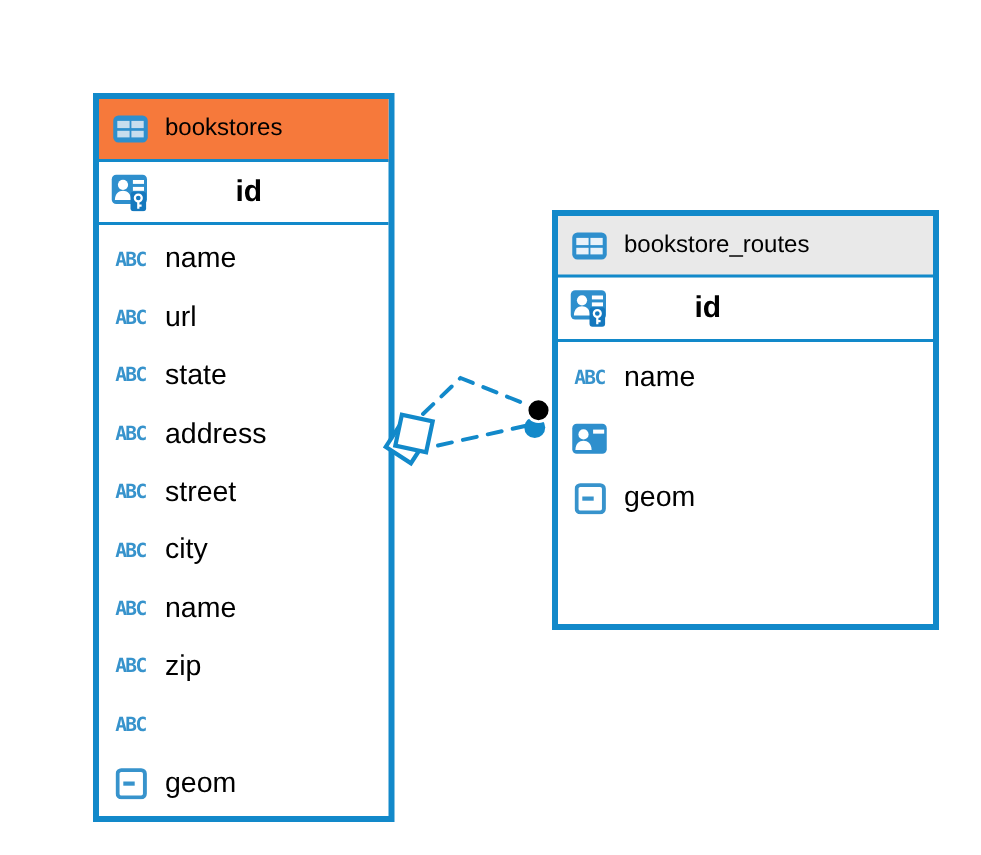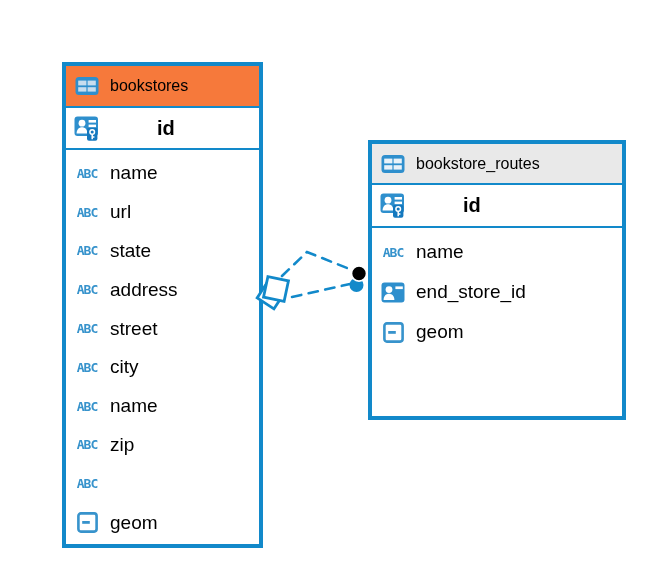--- a/index.html
+++ b/index.html
@@ -185,21 +185,20 @@
         </div>
         <div class="t-row col-row">
           <span class="icon">
             <svg width="24" height="21" viewBox="0 0 24 21">
               <rect x="0.5" y="0.5" width="23" height="20" rx="3" fill="#2e8fcd"></rect>
               <circle cx="8" cy="7.6" r="3.4" fill="#fff"></circle>
               <path d="M2.6 18 c0-4.2 2.6-6.2 5.4-6.2 s5.4 2 5.4 6.2 z" fill="#fff"></path>
               <rect x="14.4" y="4.4" width="7.4" height="2.7" fill="#fff"></rect>
             </svg>
           </span>
-          <span class="col-label">end_store_id</span>
         </div>
         <div class="t-row col-row">
           <span class="icon">
             <svg width="21" height="21" viewBox="0 0 21 21">
               <rect x="1.4" y="1.4" width="18.2" height="18.2" rx="2.5" fill="#fff" stroke="#3793cc" stroke-width="2.6"></rect>
               <rect x="5.2" y="9" width="7.6" height="2.8" fill="#3793cc"></rect>
             </svg>
           </span>
           <span class="col-label">geom</span>
         </div>

